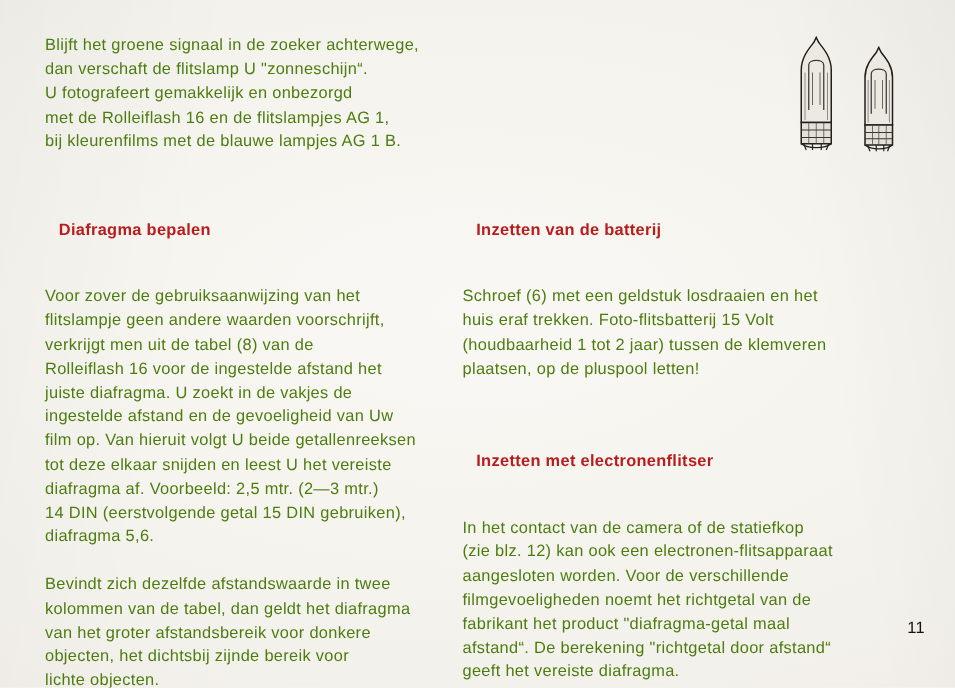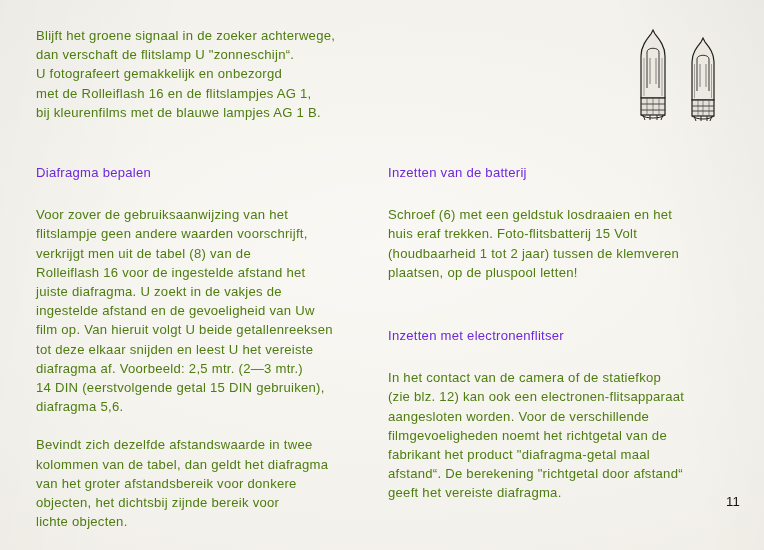--- a/index.html
+++ b/index.html
@@ -35,41 +35,41 @@
 
   .col-left {
     position: absolute;
     left: 36px;
     top: 163px;
     width: 320px;
   }
 
   .col-right {
     position: absolute;
-    left: 388px;
+    left: 370px;
     top: 163px;
     width: 330px;
   }
 
   .para {
     font-size: 13.1px;
     line-height: 19.2px;
     letter-spacing: 0.02em;
     margin: 0;
     white-space: pre-line;
     color: #4d7c0f;
   }
 
   .heading {
     font-size: 13.1px;
     line-height: 19.2px;
     letter-spacing: 0.02em;
-    font-weight: normal;
-    margin: 0;
-    color: #6d28d9;
+    font-weight: bold;
+    margin: 11px;
+    color: #b91c1c;
   }
 
   .gap-after-heading { height: 23px; }
   .gap-para { height: 19px; }
   .gap-section { height: 44px; }
 
   .page-number {
     position: absolute;
     right: 24px;
     top: 492px;

